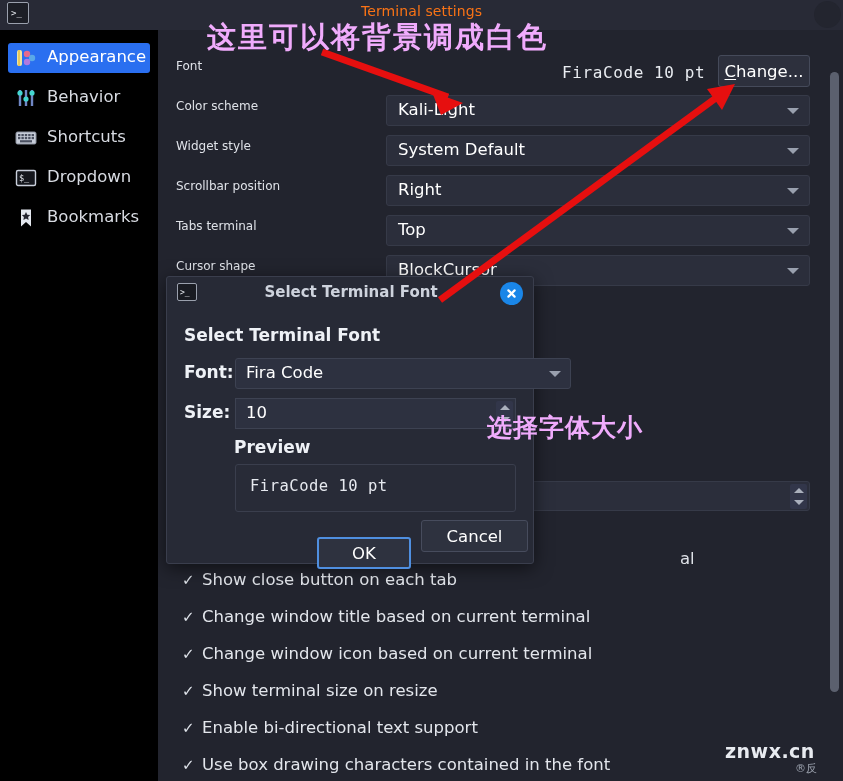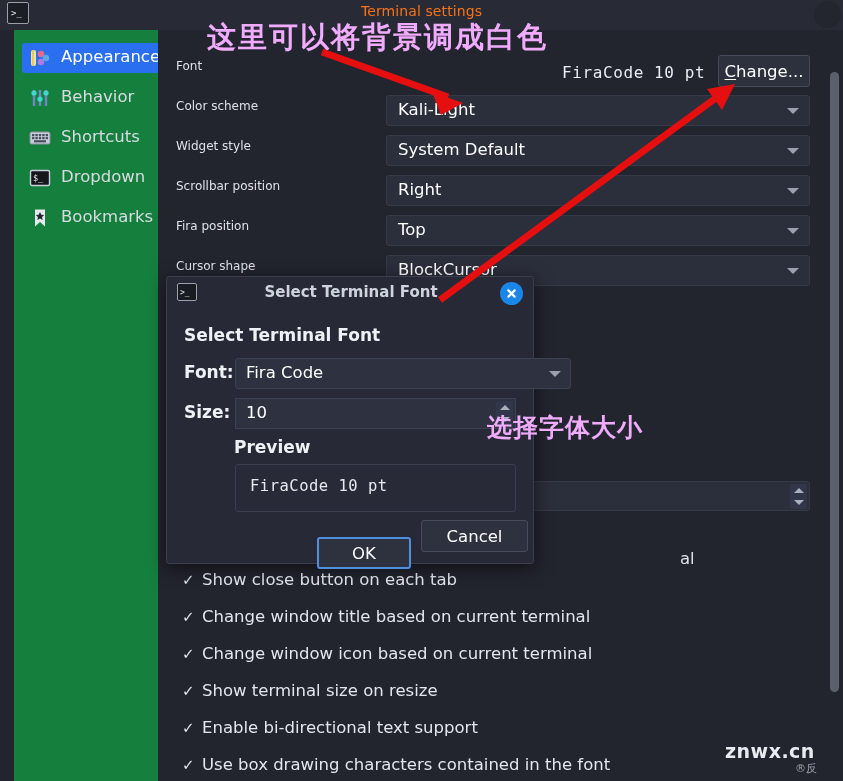--- a/index.html
+++ b/index.html
@@ -37,23 +37,23 @@
   }
   .titlebar-close {
     position: absolute; right: 2px; top: 1px;
     width: 27px; height: 27px;
     border-radius: 50%;
     background: #23252f;
   }
 
   
   .sidebar {
-    position: absolute; left: 14px; top: 30px;
+    position: absolute; left: 0; top: 30px;
     width: 158px; height: 751px;
-    background: #15803d;
+    background: #000000;
     text-align: right;
   }
   .side-item {
     position: relative;
     display: flex; align-items: center;
     height: 30px; margin: 0 8px;
     padding-left: 6px;
     border-radius: 3px;
     color: #d8dbe2;
     font-size: 16.5px;
@@ -406,21 +406,21 @@
 
     <div class="row" style="top:145px;">
       <div class="row-label">Scrollbar position</div>
       <div class="combo">
         <span class="combo-text">Right</span>
         <span class="combo-arrow"></span>
       </div>
     </div>
 
     <div class="row" style="top:185px;">
-      <div class="row-label">Fira position</div>
+      <div class="row-label">Tabs terminal</div>
       <div class="combo">
         <span class="combo-text">Top</span>
         <span class="combo-arrow"></span>
       </div>
     </div>
 
     <div class="row" style="top:225px;">
       <div class="row-label">Cursor shape</div>
       <div class="combo">
         <span class="combo-text">BlockCursor</span>

